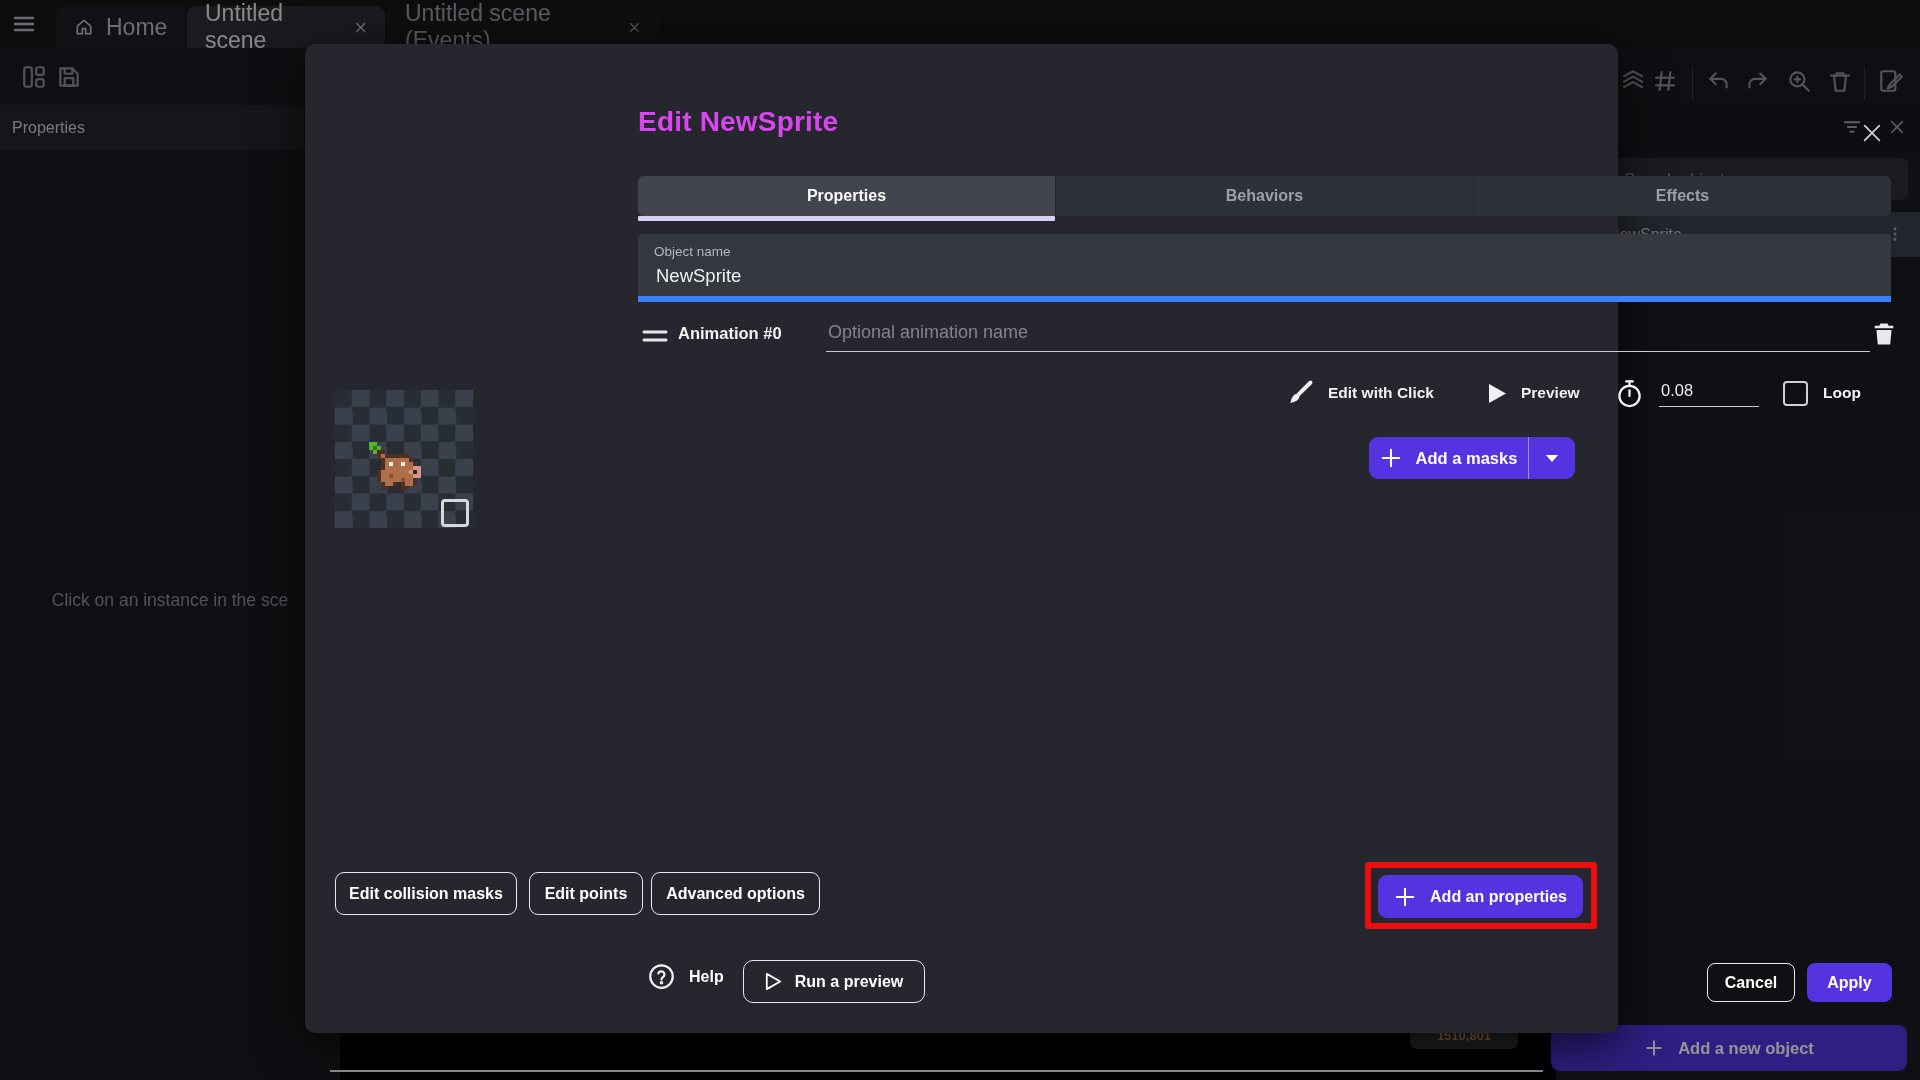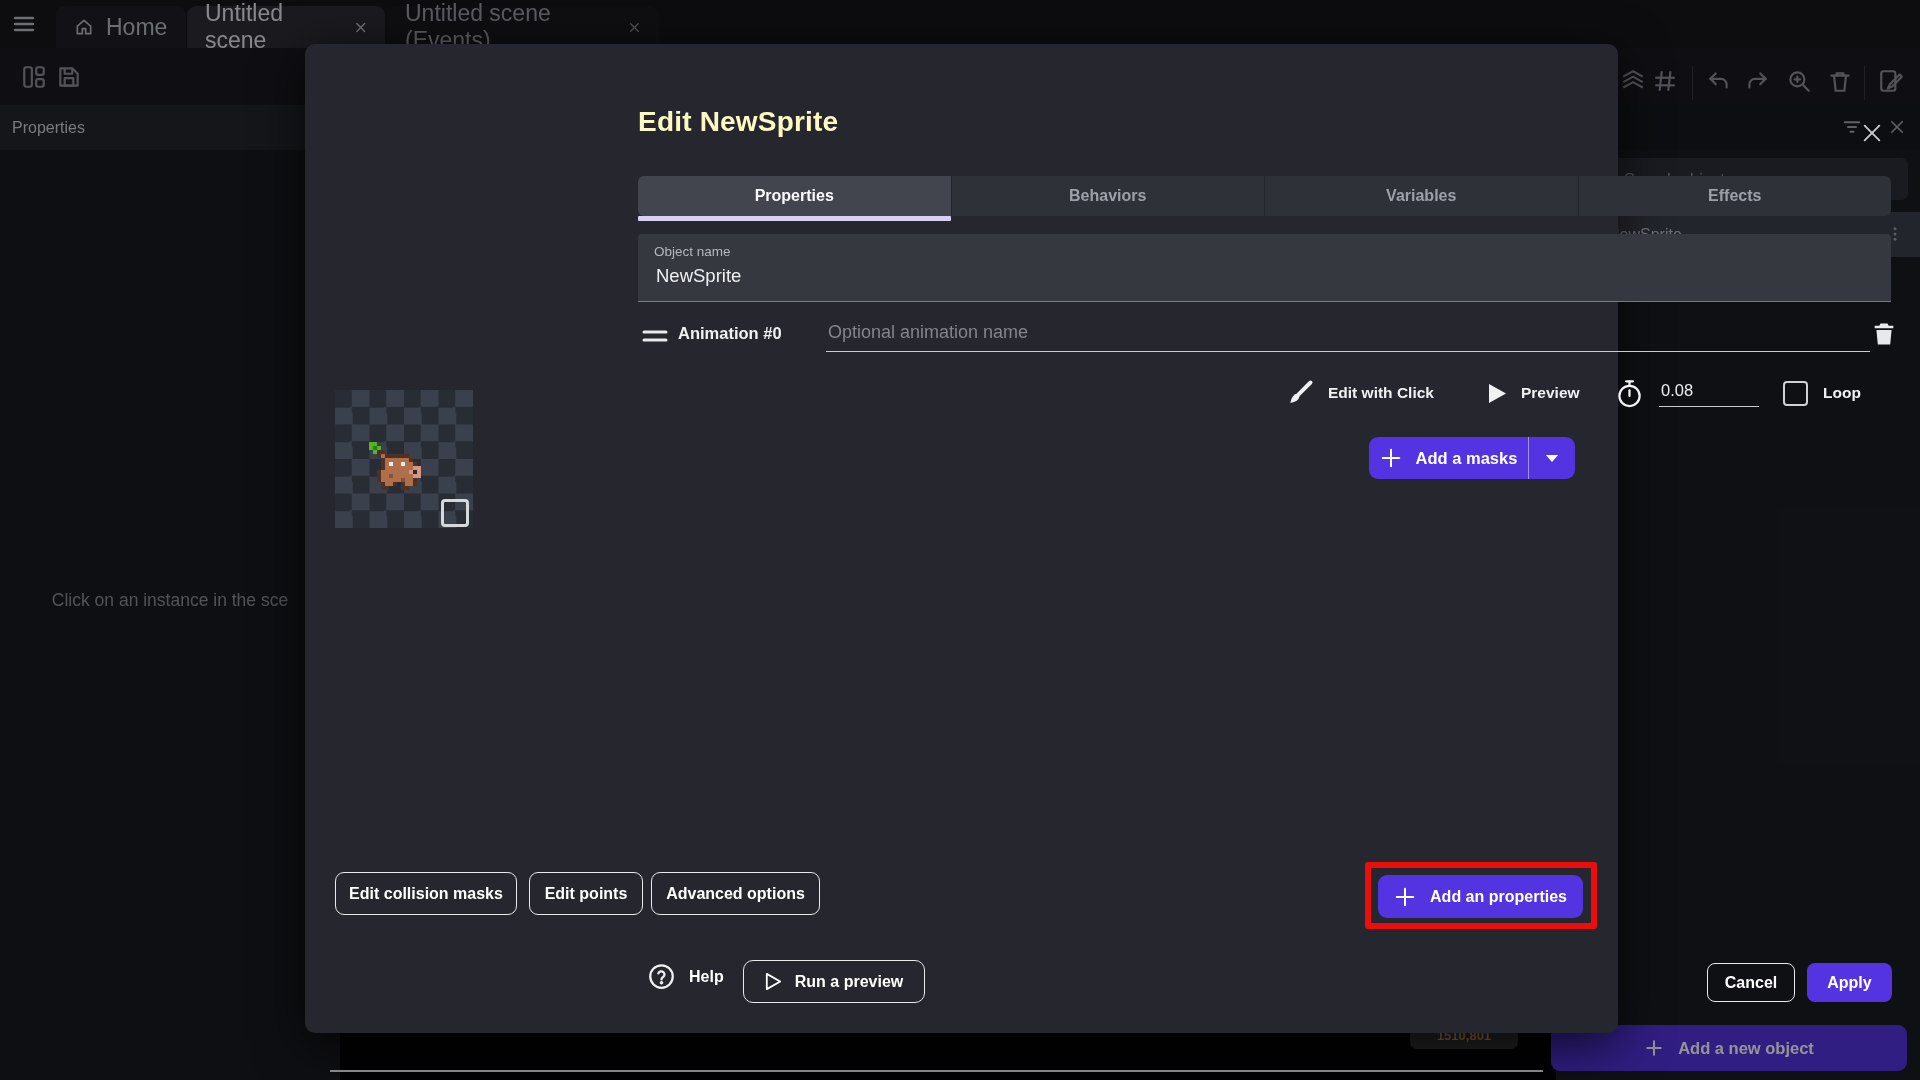--- a/index.html
+++ b/index.html
@@ -28,30 +28,30 @@
           color:#c3c6cd;font-size:16px;padding-left:52px;box-sizing:border-box;}
   .addobj{position:absolute;top:920px;left:-5px;width:356px;height:46px;background:#5434e0;border-radius:9px;
           display:flex;align-items:center;justify-content:center;gap:14px;color:#fff;font-weight:bold;font-size:16.5px;}
   .canvasline{position:absolute;top:1070px;left:330px;width:1213px;height:2px;background:#ffffff;z-index:1;}
   .coordbadge{position:absolute;top:1022px;left:1410px;width:108px;height:27px;background:#38383a;border-radius:7px;z-index:1;
               display:flex;align-items:center;justify-content:center;color:#e0a35c;font-size:13px;font-weight:bold;}
   .backdrop{position:absolute;inset:0;background:rgba(0,0,0,0.42);z-index:5;}
   
   .dialog{position:absolute;left:305px;top:44px;width:1313px;height:989px;background:#26272e;border-radius:10px;
           box-shadow:0 12px 50px rgba(0,0,0,.7);z-index:10;color:#eceef1;}
-  .dlg-title{position:absolute;left:333px;top:62px;font-size:28px;font-weight:bold;color:#fef9c3;letter-spacing:.2px;}
+  .dlg-title{position:absolute;left:333px;top:62px;font-size:28px;font-weight:bold;color:#d946ef;letter-spacing:.2px;}
   .dlg-close{position:absolute;left:1552px;top:74px;width:30px;height:30px;color:#c9cbd0;display:flex;align-items:center;justify-content:center;}
   .dtabs{position:absolute;left:333px;top:132px;width:1253px;height:40px;background:#2e3138;border-radius:6px;display:flex;}
   .dtab{flex:1;display:flex;align-items:center;justify-content:center;font-size:16px;font-weight:bold;color:#9da0a8;
         position:relative;border-right:1px solid #24262c;}
   .dtab:last-child{border-right:none;border-radius:0 6px 6px 0;}
   .dtab.active{background:#42454e;color:#fafafc;border-radius:6px 0 0 6px;}
   .dtab.active .underline{position:absolute;left:0;right:0;bottom:-5px;height:5px;background:#d7d0f2;border-radius:1px;}
   .namefield{position:absolute;left:333px;top:190px;width:1253px;height:68px;background:#35383f;
-             border-bottom:1px solid #3b82f6;border-radius:4px 4px 0 0;box-sizing:border-box;padding:10px 16px;}
+             border-bottom:6px solid #3b82f6;border-radius:4px 4px 0 0;box-sizing:border-box;padding:10px 16px;}
   .namefield .flabel{font-size:13.5px;color:#b4b7bd;display:block;}
   .namefield input{background:transparent;border:none;outline:none;color:#eef0f2;font-size:18.5px;margin-top:5px;width:100%;
                    font-family:"Liberation Sans",sans-serif;}
   .animrow{position:absolute;left:333px;top:276px;width:1253px;height:36px;}
   .draghandle{position:absolute;left:4px;top:9px;width:26px;height:14px;color:#e8e9eb;}
   .animlabel{position:absolute;left:40px;top:4px;font-size:16.5px;font-weight:bold;color:#f0f1f3;}
   .animname{position:absolute;left:188px;top:-2px;width:1040px;}
   .animname input{width:100%;background:transparent;border:none;border-bottom:1px solid #c9cbd0;outline:none;
                   color:#dfe1e5;font-size:18px;padding:4px 2px 8px;font-family:"Liberation Sans",sans-serif;}
   .animname input::placeholder{color:#82858d;}
@@ -260,23 +260,20 @@
       </span>
     </div>
 
     <div class="dtabs">
       <div class="dtab active">
         <span>Properties</span>
         <div class="underline"></div>
       </div>
       <div class="dtab">
         <span>Behaviors</span>
-      </div>
-      <div class="dtab">
-        <span>Variables</span>
       </div>
       <div class="dtab">
         <span>Effects</span>
       </div>
     </div>
 
     <div class="namefield">
       <span class="flabel">Object name</span>
       <input type="text" value="NewSprite" style="">
     </div>

